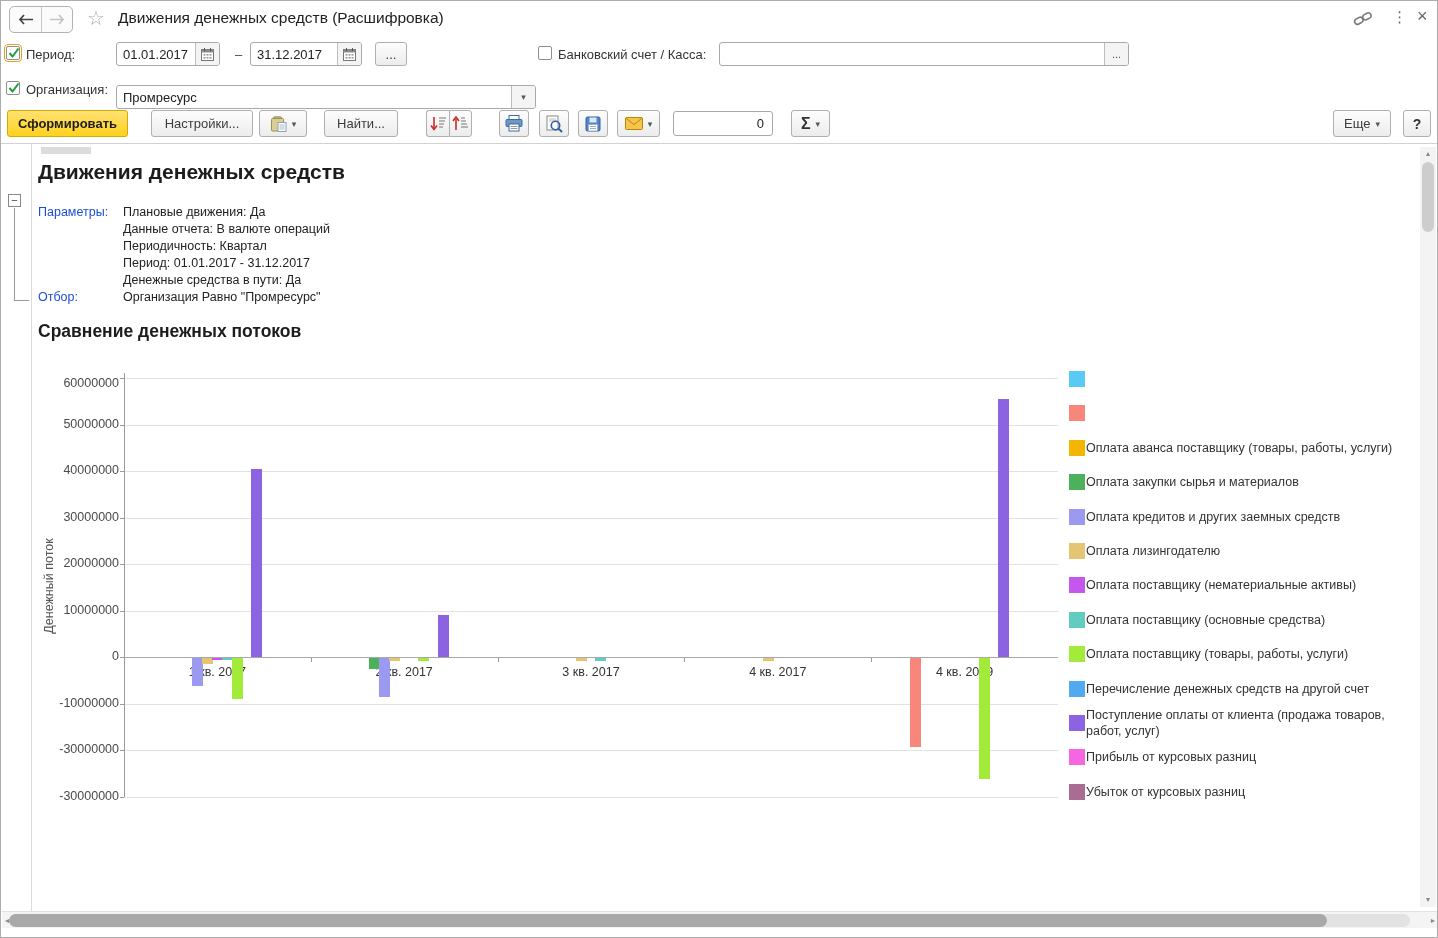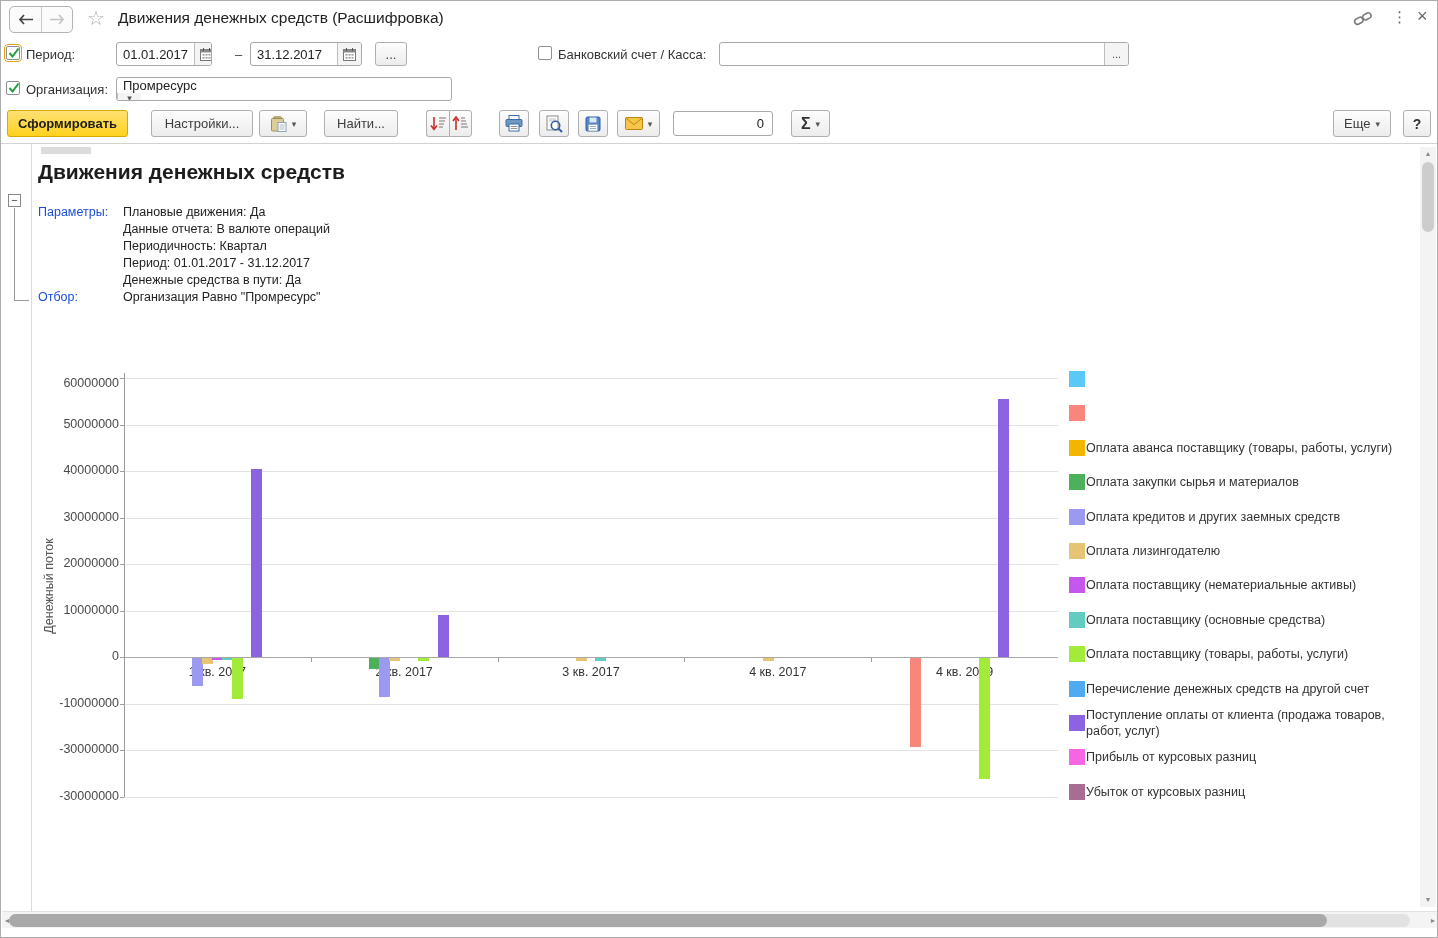--- a/index.html
+++ b/index.html
@@ -110,21 +110,21 @@
     <div class="abs kebab">⋮</div>
     <div class="abs closex">×</div>
 
     <div class="cb focus" style="left:5px; top:45px;">
       <svg width="14" height="14" viewBox="0 0 14 14">
           <path d="M2.5 7 L5.5 10.5 L11.5 2.5" stroke="#1f9e3d" stroke-width="2" fill="none"></path>
         </svg>
     </div>
     <div class="flabel" style="left:25px; top:46px;">Период:</div>
 
-    <div class="field" style="left:115px; top:41px; width:96px;">
+    <div class="field" style="left:115px; top:41px; width:104px;">
       <div class="txt">01.01.2017</div>
       <div class="sidebtn">
         <svg width="13" height="13" viewBox="0 0 13 13">
             <rect x="0.5" y="1.5" width="12" height="11" fill="#fff" stroke="#777"></rect>
             <rect x="0.5" y="1.5" width="12" height="3" fill="#8a8a8a"></rect>
             <line x1="3.5" y1="0" x2="3.5" y2="3" stroke="#555"></line>
             <line x1="9.5" y1="0" x2="9.5" y2="3" stroke="#555"></line>
             <g fill="#9a9a9a">
               <rect x="2.5" y="6" width="2" height="1.6"></rect>
               <rect x="5.5" y="6" width="2" height="1.6"></rect>
@@ -164,21 +164,21 @@
       <div class="txt"></div>
       <div class="sidebtn" style="font-size:11px;">...</div>
     </div>
 
     <div class="cb" style="left:5px; top:80px;">
       <svg width="14" height="14" viewBox="0 0 14 14">
           <path d="M2.5 7 L5.5 10.5 L11.5 2.5" stroke="#1f9e3d" stroke-width="2" fill="none"></path>
         </svg>
     </div>
     <div class="flabel" style="left:25px; top:81px;">Организация:</div>
-    <div class="field" style="left:115px; top:76px; width:336px;flex-direction:column;">
+    <div class="field" style="left:115px; top:84px; width:420px;">
       <div class="txt">Промресурс</div>
       <div class="sidebtn">
           <span style="font-size:9px;">▾</span>
         </div>
     </div>
 
     <div class="btn yellow" style="left:6px; top:109px; width:121px;">Сформировать</div>
     <div class="btn" style="left:150px; top:109px; width:102px;">Настройки...</div>
     <div class="btn icononly" style="left:258px; top:109px; width:48px;">
       <svg width="17" height="16" viewBox="0 0 17 16">
@@ -273,20 +273,21 @@
 
     <div class="plabel" style="top:61px;">Параметры:</div>
     <div class="pval" style="top:61px;">Плановые движения: Да</div>
     <div class="pval" style="top:78px;">Данные отчета: В валюте операций</div>
     <div class="pval" style="top:95px;">Периодичность: Квартал</div>
     <div class="pval" style="top:112px;">Период: 01.01.2017 - 31.12.2017</div>
     <div class="pval" style="top:129px;">Денежные средства в пути: Да</div>
     <div class="plabel" style="top:146px;">Отбор:</div>
     <div class="pval" style="top:146px;">Организация Равно "Промресурс"</div>
 
+    <div class="ctitle">Сравнение денежных потоков</div>
     <div class="ylab">Денежный поток</div>
 
     <div id="chart">
         <div class="gline" style="left: 123px; top: 234px; width: 934px;"></div>
         <div class="tickm" style="left: 119px; top: 234px;"></div>
         <div class="ytick" style="left: 20px; top: 232px;">60000000</div>
         <div class="gline" style="left: 123px; top: 280.53px; width: 934px;"></div>
         <div class="tickm" style="left: 119px; top: 280.53px;"></div>
         <div class="ytick" style="left: 20px; top: 272.53px;">50000000</div>
         <div class="gline" style="left: 123px; top: 327.06px; width: 934px;"></div>

